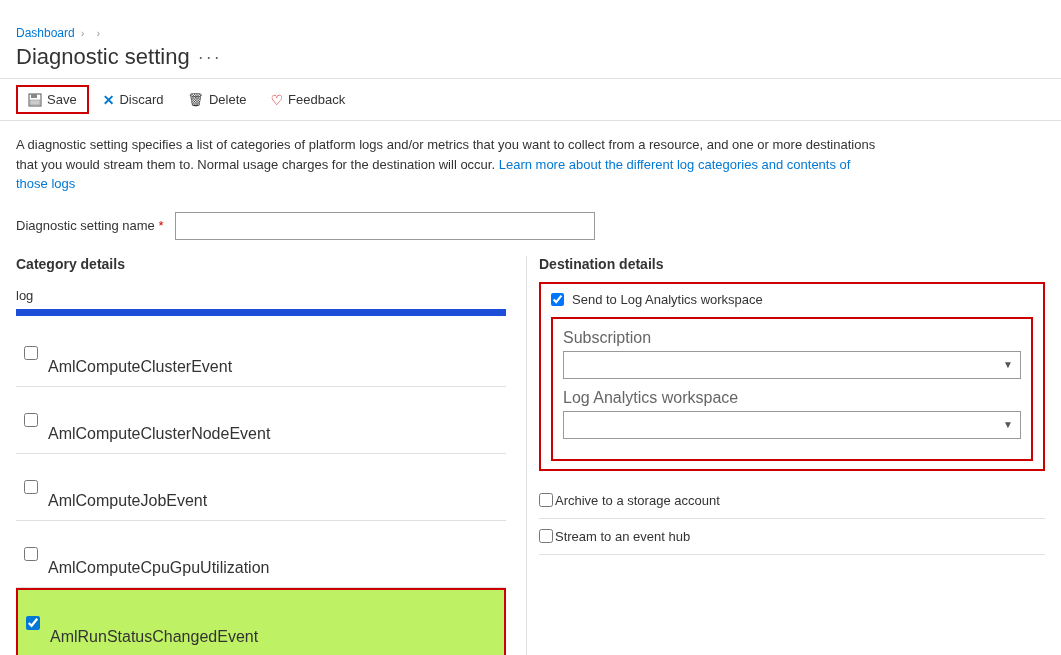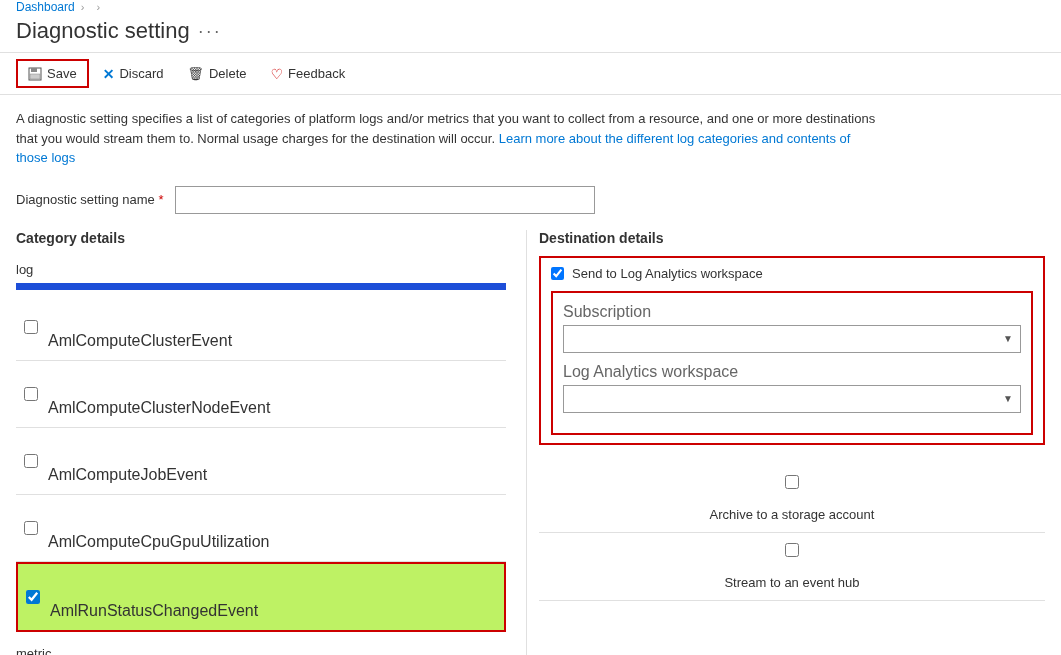--- a/index.html
+++ b/index.html
@@ -7,21 +7,21 @@
       font-family: 'Segoe UI', Arial, sans-serif;
       font-size: 13px;
       color: #333;
       background: #fff;
       width: 1061px;
       min-height: 655px;
     }
     .breadcrumb-bar {
       display: flex;
       align-items: center;
-      padding: 0 16px 4px 16px;
+      padding: 26px 16px 4px 16px;
       font-size: 12px;
       color: #0078d4;
     }
     .breadcrumb-bar .separator {
       color: #999;
       margin: 0 6px;
       font-size: 11px;
     }
     .breadcrumb-bar .crumb-inactive {
       color: #999;
@@ -176,42 +176,41 @@
     .select-arrow {
       position: absolute;
       right: 8px;
       pointer-events: none;
       color: #555;
       font-size: 10px;
     }
     .archive-option-area, .stream-option-area {
       display: flex;
       align-items: center;
-      gap: 18px;
+      gap: 2px;
       padding: 10px 0;
       border-bottom: 1px solid #e0e0e0;
       cursor: pointer;
-      flex-direction: column;
     }
     .archive-option-area input[type="checkbox"],
     .stream-option-area input[type="checkbox"] {
       width: 14px;
       height: 14px;
       cursor: pointer;
       accent-color: #0078d4;
     }
     
     .save-icon-svg { width: 14px; height: 14px; }
     .discard-x { color: #0078d4; font-weight: bold; font-size: 14px; }
     .delete-icon { font-size: 13px; }
     .heart-icon { color: #c00; font-size: 14px; }
     .log-analytics-outer {
       border: 2px solid #c00;
       padding: 8px 10px;
-      margin-bottom: 20px;
+      margin-bottom: 12px;
     }
     .send-la-row {
       display: flex;
       align-items: center;
       gap: 8px;
     }
     .subscription-workspace-box {
       border: 2px solid #c00;
       padding: 10px;
       margin-top: 10px;

